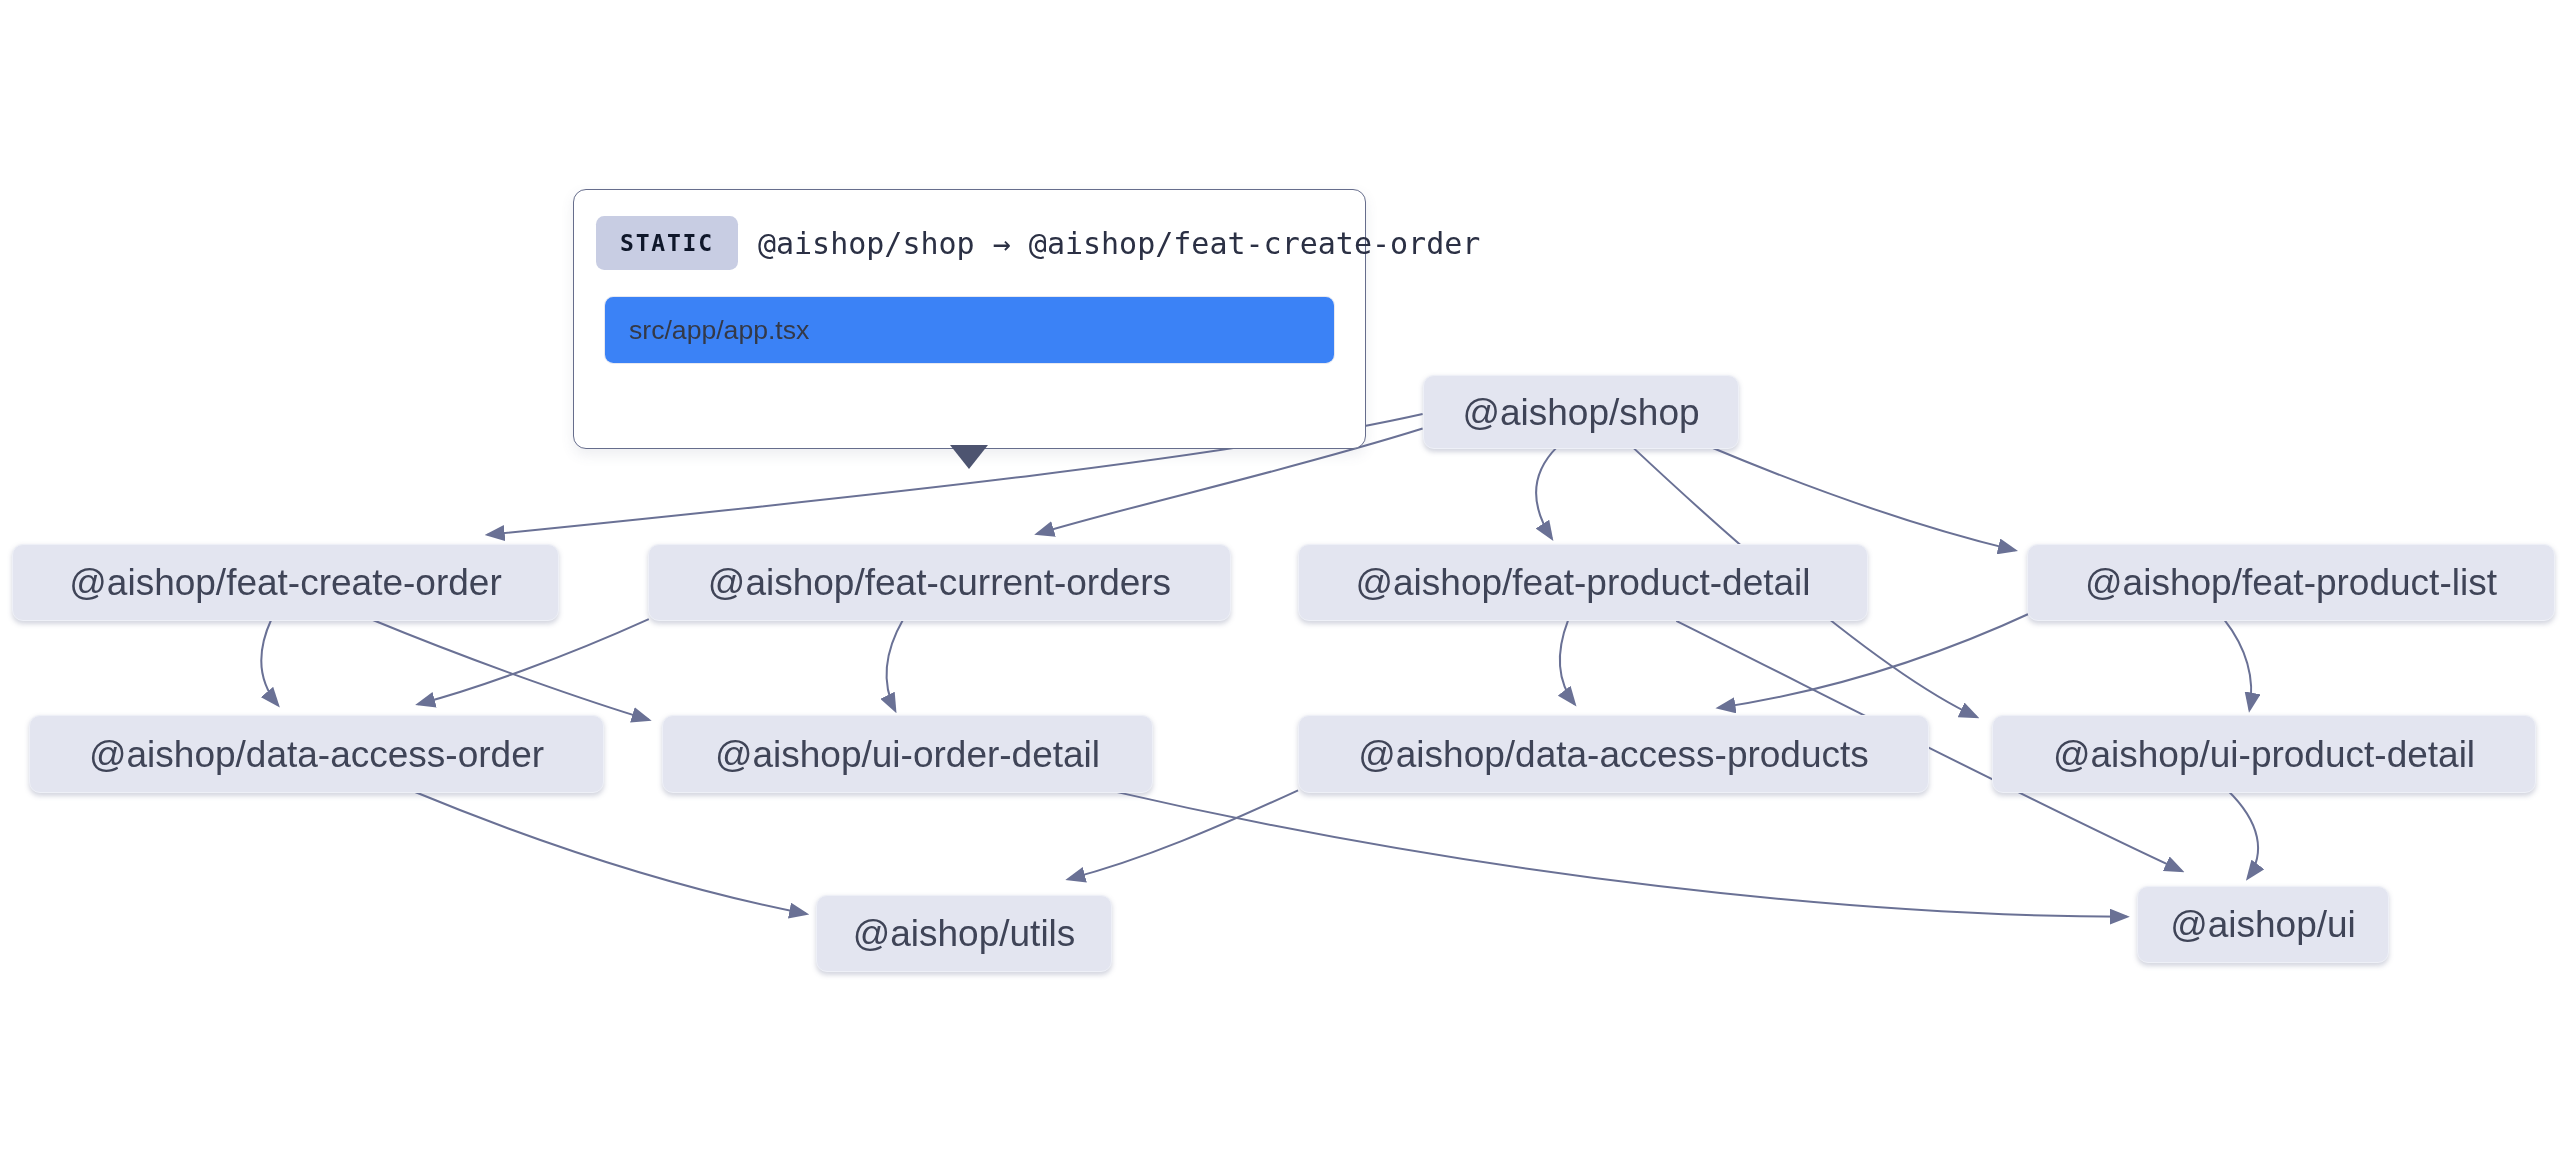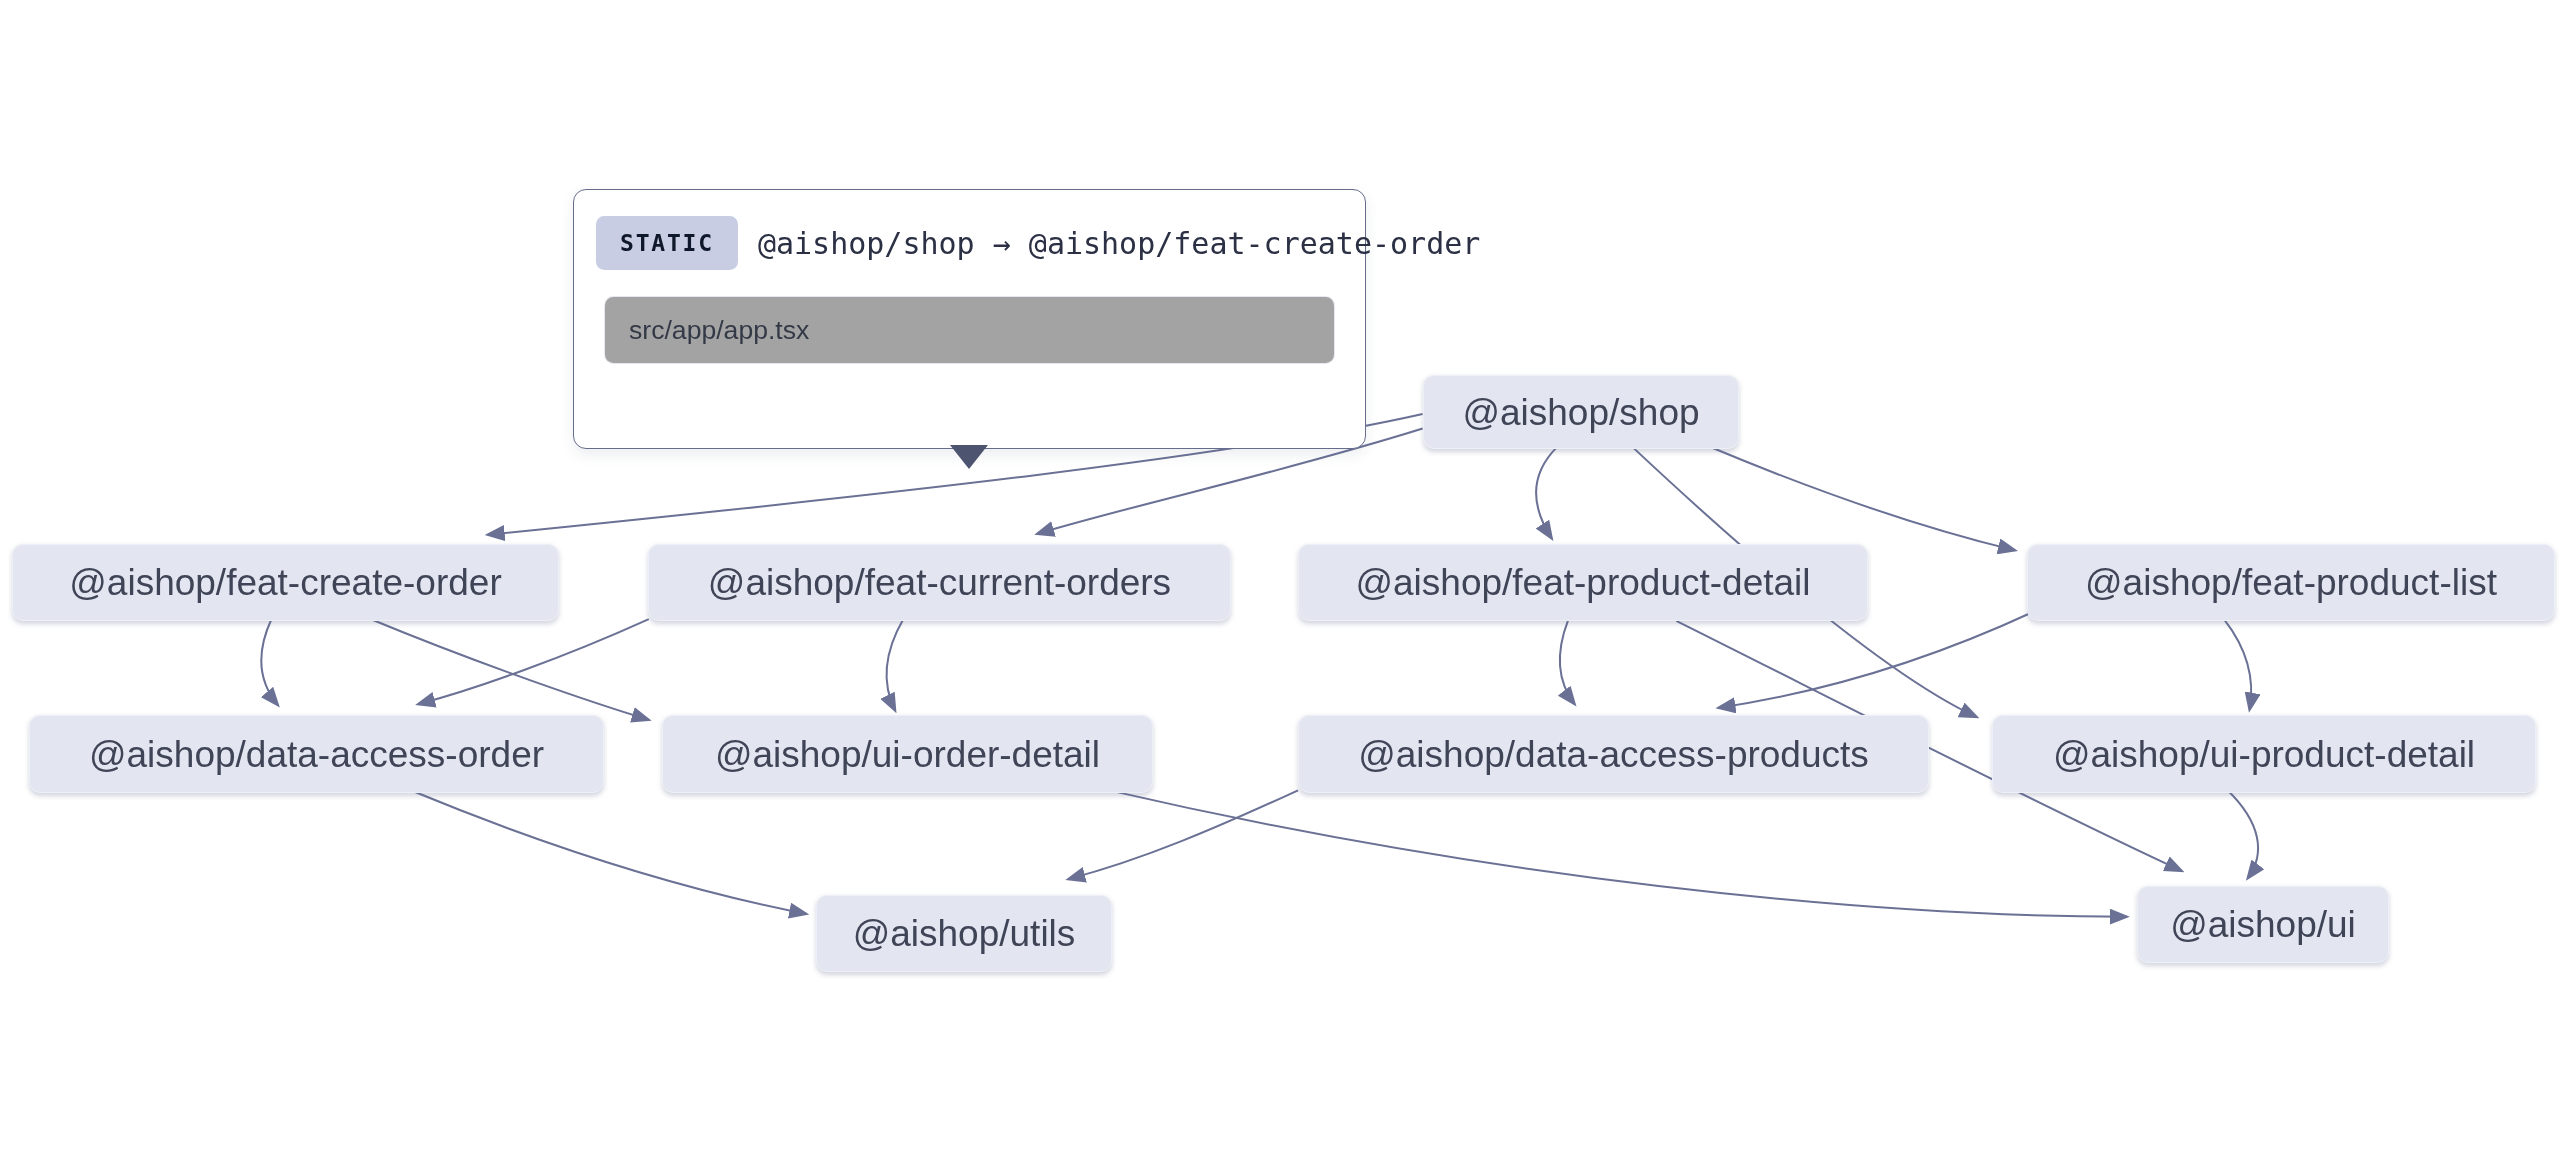--- a/index.html
+++ b/index.html
@@ -34,21 +34,21 @@
   .tt-titlerow{display:flex;align-items:center;height:106px;padding:0 22px;}
   .tt-badge{background:#c8cde3;color:#0f172a;border-radius:8.2px;padding:15.6px 24px;
             font-family:"DejaVu Sans Mono",monospace;font-size:23px;font-weight:bold;
             letter-spacing:1.8px;line-height:1;}
   .tt-title{margin-left:20px;font-family:"DejaVu Sans Mono",monospace;font-size:30px;
             color:#2b3044;white-space:nowrap;}
   .tt-files{margin:0 30px;border:0.9px solid #e6e8f1;border-radius:9.2px;overflow:hidden;
             background:#f7f8fc;}
   .tt-files-header{height:55px;display:flex;align-items:center;padding:0 24px;
             color:#6f7690;font-size:22px;letter-spacing:2.3px;border-bottom:0.9px solid #e6e8f1;}
-  .tt-file-row{height:66px;display:flex;align-items:center;padding:0 24px;background:#a3a3a3;
+  .tt-file-row{height:66px;display:flex;align-items:center;padding:0 24px;background:#3b82f6;
             color:#343947;font-size:26.6px;}
 </style>
 </head>
 <body>
 
 <div id="stage">
 
   <svg id="edges" viewBox="0 0 2812 1270">
     <defs>
       <marker id="arrow" viewBox="0 0 10 8" refX="8.5" refY="4" markerWidth="10" markerHeight="8" orient="auto">

